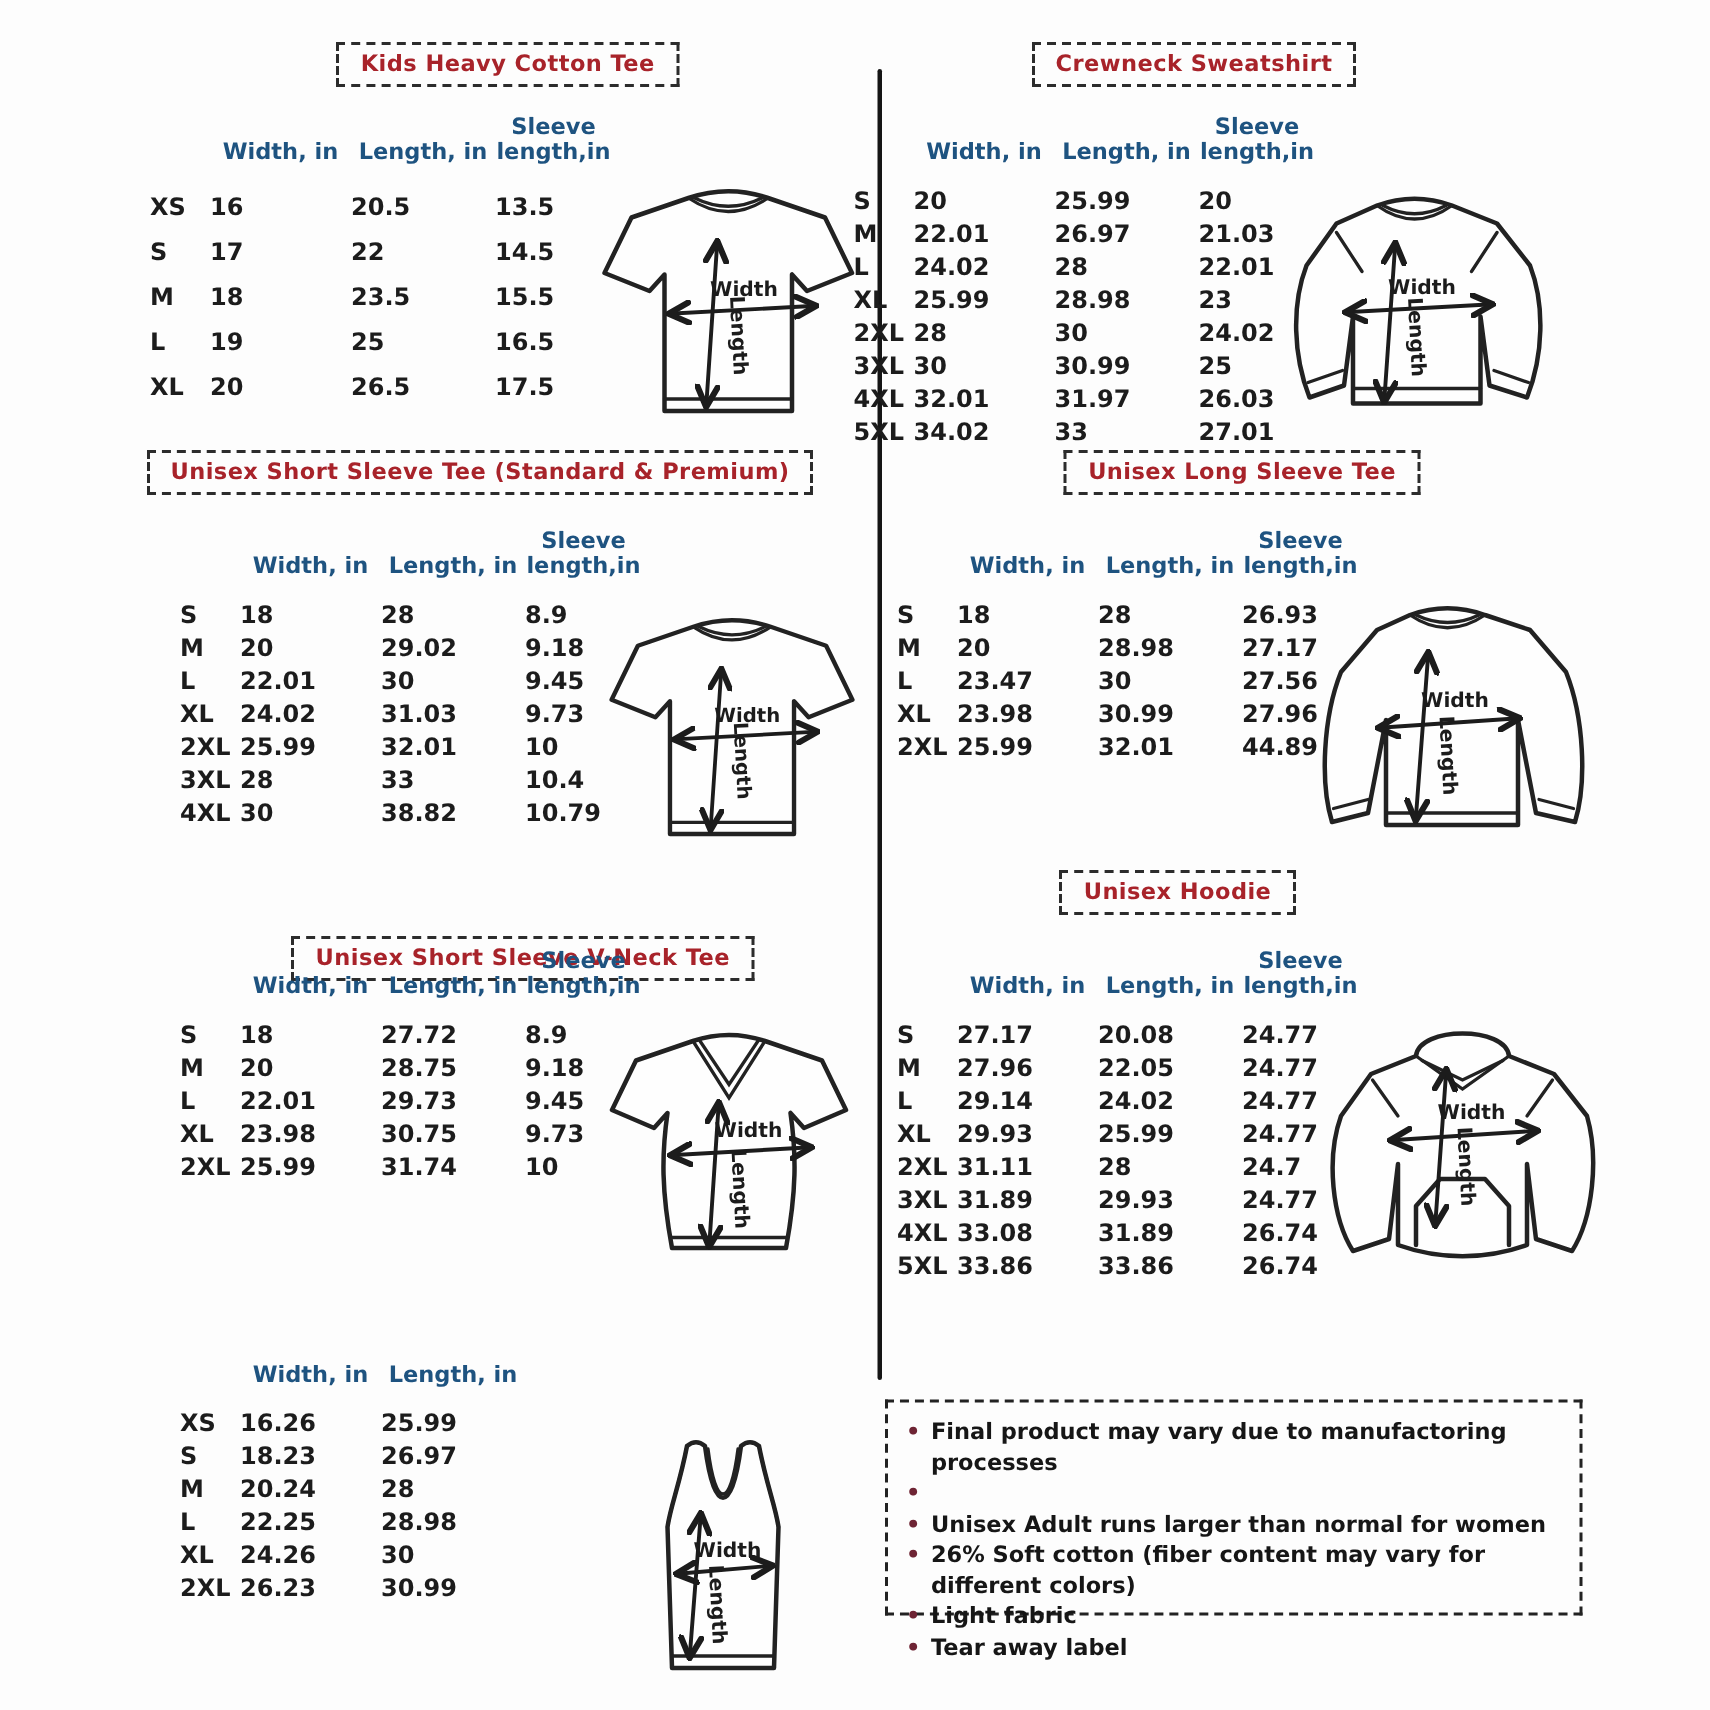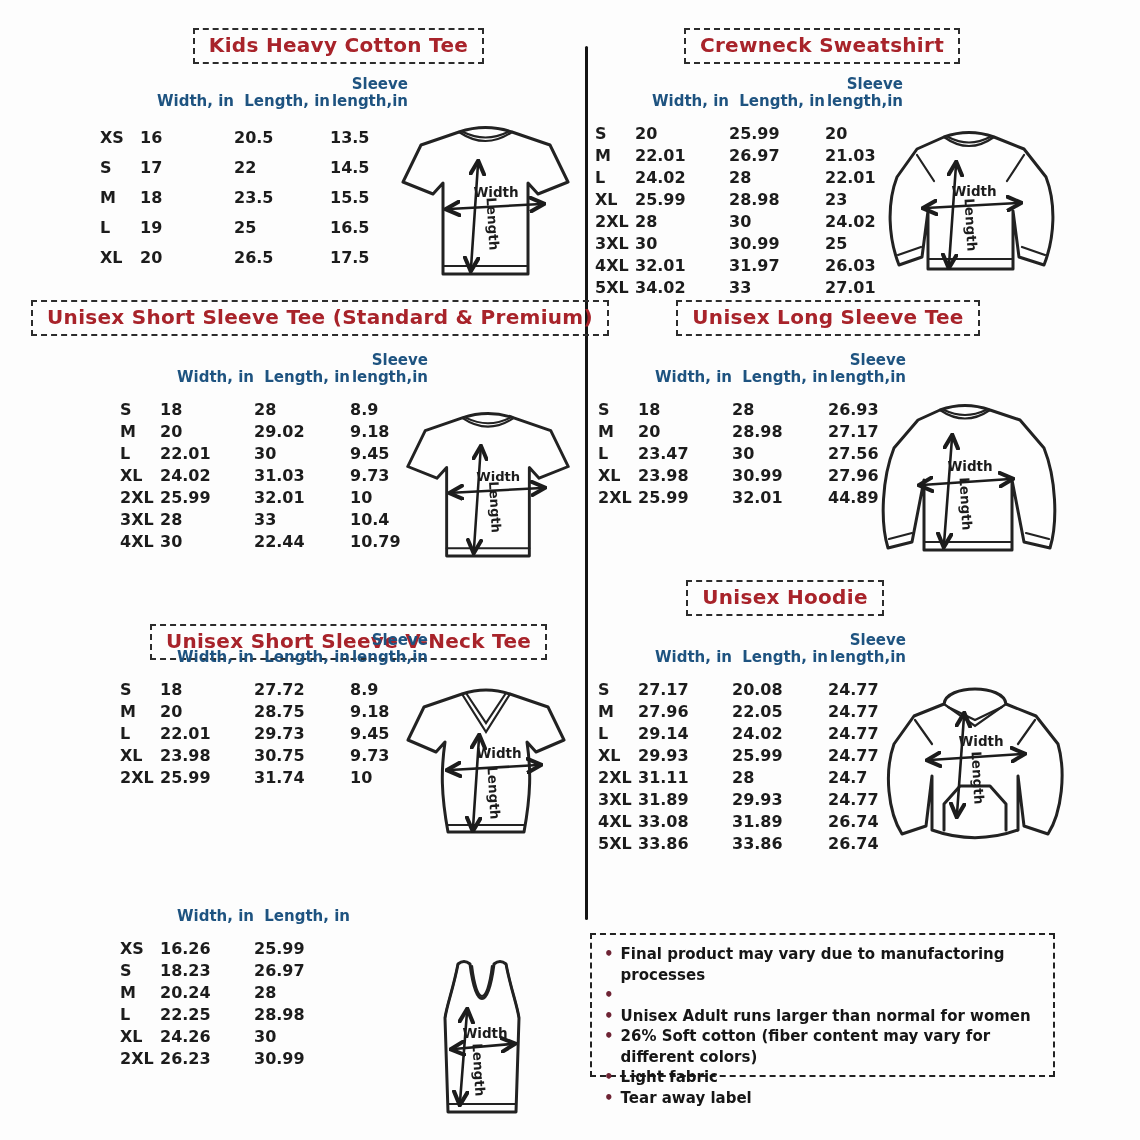--- a/index.html
+++ b/index.html
@@ -8,27 +8,27 @@
     background:#fdfdfd;
     font-family:"DejaVu Sans","Liberation Sans",sans-serif;
     color:#1f1f1f;
   }
   .page{position:absolute;inset:0;}
   .divider{position:absolute;left:585px;top:46px;width:3px;height:874px;background:#151515;border-radius:2px;}
   .sec{position:absolute;}
   .title-row{display:flex;justify-content:center;}
   .title-box{
     display:inline-block;border:2px dashed #2c2c2c;padding:3px 14px 5px;
-    color:#a8232a;font-weight:700;font-size:20px;letter-spacing:.3px;white-space:nowrap;
+    color:#a8232a;font-weight:700;font-size:15px;letter-spacing:.3px;white-space:nowrap;
     background:transparent;
   }
   table.size-table{border-collapse:collapse;position:absolute;}
   table.size-table th{
     color:#1e5380;font-weight:700;font-size:15px;line-height:1.15;
-    text-align:right;vertical-align:bottom;padding:0 0 12px 0;white-space:pre-line;
+    text-align:center;vertical-align:bottom;padding:0 0 12px 0;white-space:pre-line;
   }
   table.size-table td{
     font-weight:700;font-size:16px;text-align:left;padding:2px 0;color:#1c1c1c;
   }
   .roomy td{padding:5.5px 0 !important;}
   .snug td{padding:1.5px 0 !important;}
   table.size-table td:nth-child(1),table.size-table th:nth-child(1){width:40px;}
   table.size-table td:nth-child(2),table.size-table th:nth-child(2){width:94px;}
   table.size-table td:nth-child(3),table.size-table th:nth-child(3){width:96px;}
   table.size-table td:nth-child(4),table.size-table th:nth-child(4){width:78px;}
@@ -109,21 +109,21 @@
       <path class="thin" d="M66,20 Q92.5,38 119,20"></path>
       <path class="thin" d="M70,20 Q92.5,31 115,20"></path>
       <line class="thin" x1="50" y1="154" x2="135" y2="154"></line>
       <line class="arrow" x1="56" y1="97" x2="148" y2="92" marker-start="url(#ah-k)" marker-end="url(#ah-k)"></line>
       <line class="arrow" x1="85" y1="52" x2="78" y2="156" marker-start="url(#ah-k)" marker-end="url(#ah-k)"></line>
       <text x="103" y="85" text-anchor="middle">Width</text>
       <text transform="rotate(87 95,112)" x="95" y="112" text-anchor="middle">Length</text>
     </svg>
   </section>
 
-  <section class="sec" style="left:592px;top:28px;width:530px;height:270px;">
+  <section class="sec" style="left:566px;top:28px;width:530px;height:270px;">
     <div class="title-row" style="padding-right:70px;">
       <div class="title-box">Crewneck Sweatshirt</div>
     </div>
     <table class="size-table snug" style="left:3px;top:48px;">
         <thead>
           <tr>
             <th></th>
             <th>Width, in</th>
             <th>Length, in</th>
             <th>Sleeve
@@ -249,21 +249,21 @@
           </tr>
           <tr>
             <td>3XL</td>
             <td>28</td>
             <td>33</td>
             <td>10.4</td>
           </tr>
           <tr>
             <td>4XL</td>
             <td>30</td>
-            <td>22.44</td>
+            <td>38.82</td>
             <td>10.79</td>
           </tr>
         </tbody>
       </table>
     <svg class="garment" style="left:323px;top:98px;" width="180" height="174" viewBox="0 0 185 178">
       <defs>
           <marker id="ah-s" viewBox="0 0 10 10" refX="7" refY="5" markerWidth="6.5" markerHeight="6.5" orient="auto-start-reverse">
             <path d="M1,1 L9,5 L1,9" fill="none" stroke="#1c1c1c" stroke-width="2.4" stroke-linecap="round"></path>
           </marker>
         </defs>

